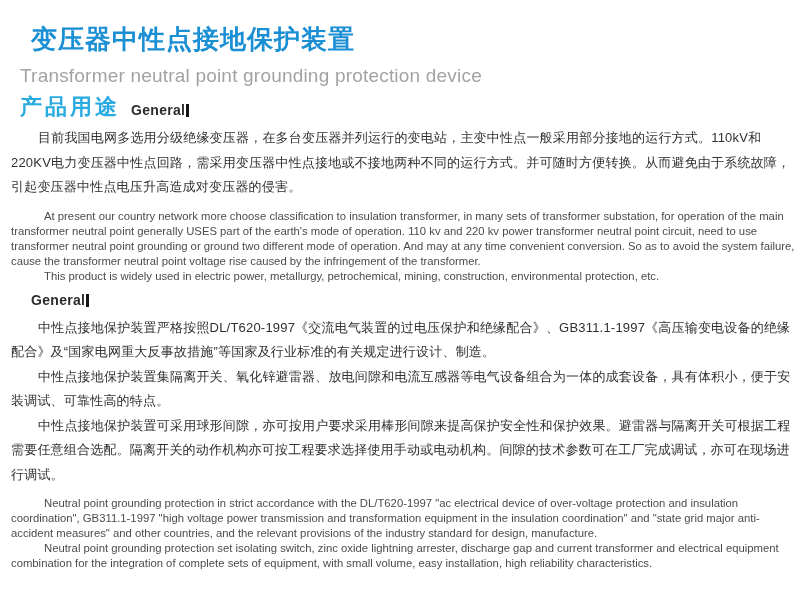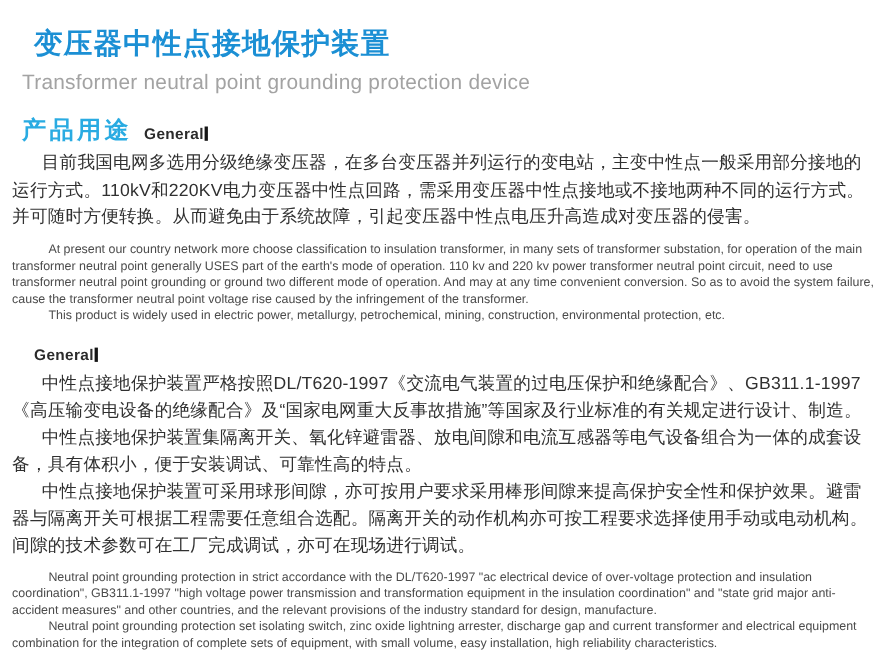--- a/index.html
+++ b/index.html
@@ -26,21 +26,21 @@
     margin: 5px 0 0 0;
     font-size: 19px;
     line-height: 22px;
     font-weight: normal;
     color: #a3a3a3;
     letter-spacing: 0.2px;
   }
 
   
   .section-header {
-    margin-top: 19px;
+    margin-top: 8px;
     padding-left: 20px;
     display: flex;
     align-items: flex-end;
   }
   .section-header .cn {
     font-size: 22px;
     line-height: 24px;
     font-weight: bold;
     color: #29abe2;
     letter-spacing: 3px;
@@ -60,21 +60,21 @@
     background: #151515;
     margin-left: 1px;
     margin-bottom: 2px;
   }
 
   
   .cn-paras { margin: 7px 11px 0 11px; }
   .cn-paras p {
     margin: 0;
     text-indent: 27px;
-    font-size: 16px;
+    font-size: 13px;
     line-height: 24.5px;
     color: #303030;
     letter-spacing: 0.2px;
   }
 
   
   .en-paras { margin: 9px 11px 0 11px; }
   .en-paras p {
     margin: 0;
     text-indent: 33px;

